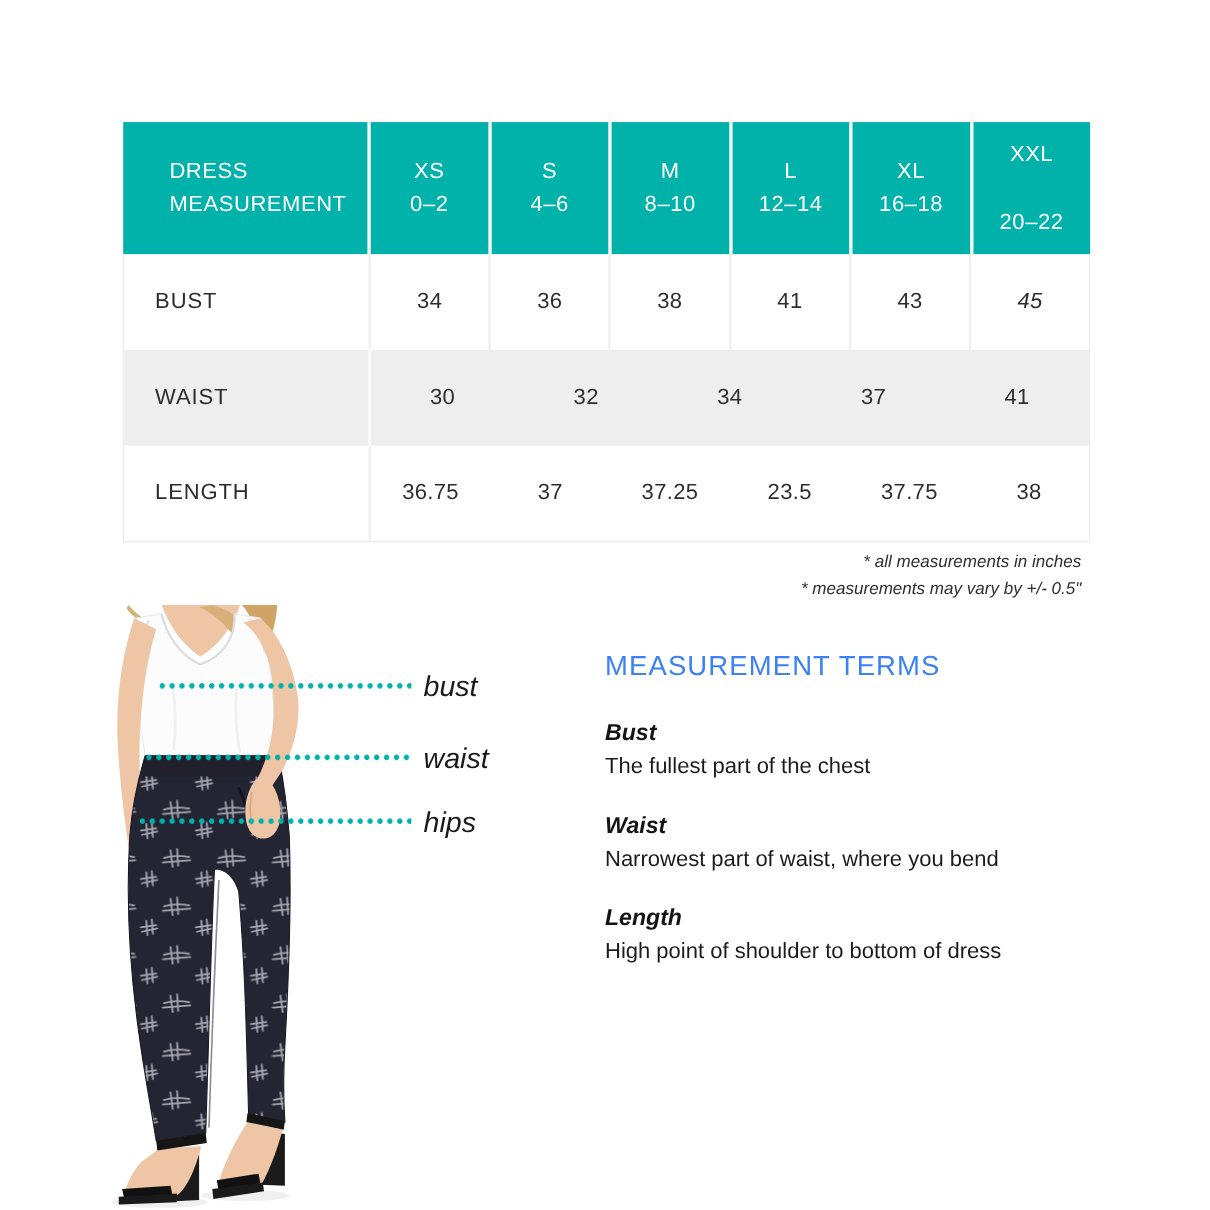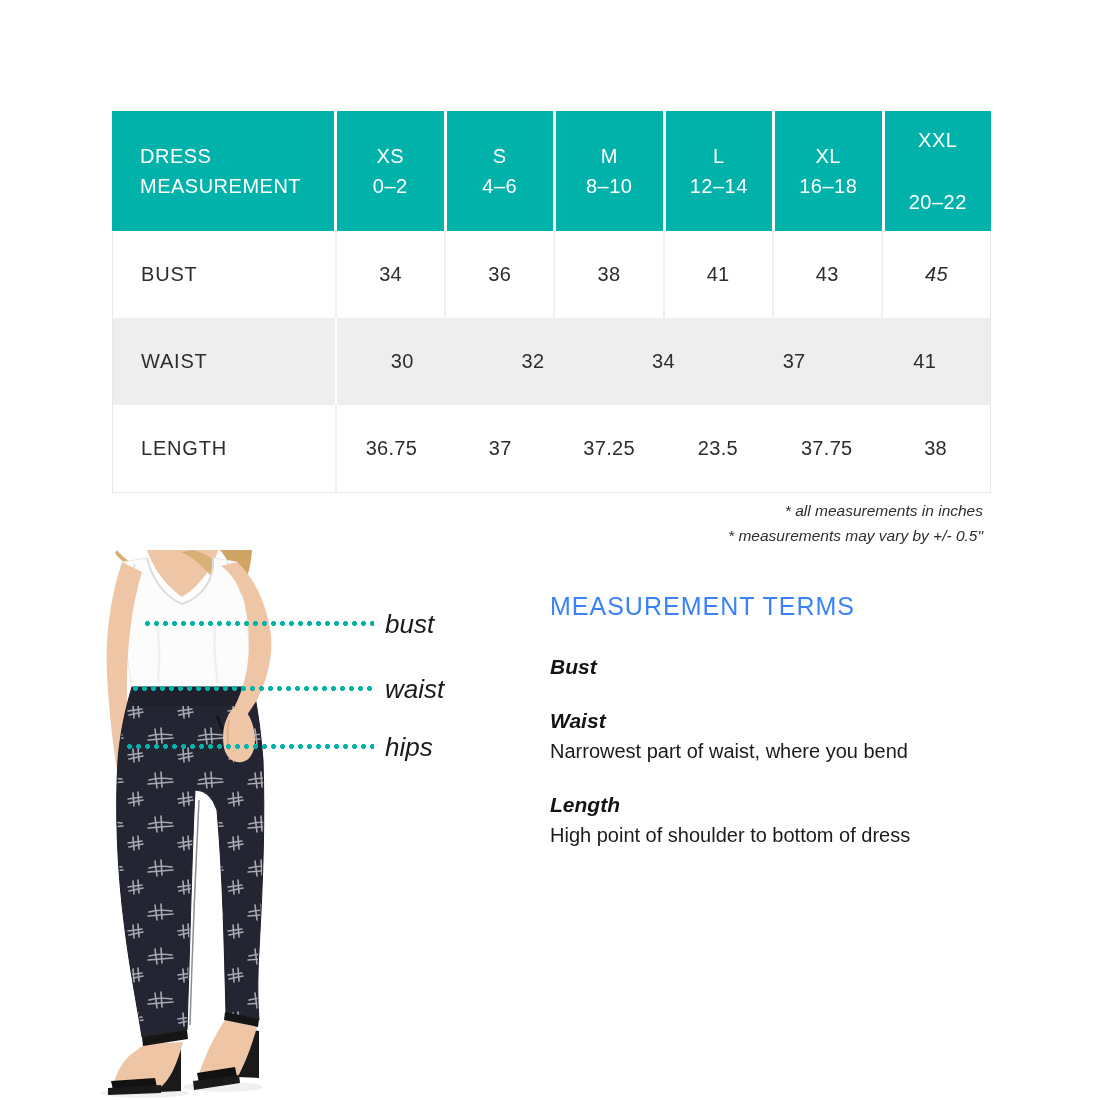--- a/index.html
+++ b/index.html
@@ -11,21 +11,21 @@
   
   .size-chart { position:absolute; left:112px; top:111px; width:879px; }
   .sc-header { display:flex; height:120px; background:#00b2aa; color:#ffffff; }
   .sc-header .hcell {
     display:flex; flex-direction:column; justify-content:center; align-items:center;
     border-right:3px solid #ffffff; font-size:20px; line-height:30px; letter-spacing:.5px;
     box-sizing:border-box; text-align:center;
   }
   .sc-header .hcell:last-child { border-right:none;gap:32px; }
   .sc-header .label-col {
-    width:225px; flex:none; align-items:flex-start; text-align:left; padding-left:28px;
+    width:225px; flex:none; align-items:flex-start; text-align:left; padding-left:42px;
   }
   .sc-header .size-col { flex:1; }
 
   .sc-body { border:1px solid #e9e9e9; border-top:none; box-sizing:border-box; }
   .sc-row { display:flex; height:87px; }
   .sc-row .cell {
     display:flex; align-items:center; justify-content:center;
     font-size:20px; color:#2d2d2d; letter-spacing:.3px; box-sizing:border-box; flex:1;
   }
   .sc-row .label-cell {
@@ -229,20 +229,21 @@
 
 <div class="mlabel" id="label-bust">bust</div>
 <div class="mlabel" id="label-waist">waist</div>
 <div class="mlabel" id="label-hips">hips</div>
 
 <div class="terms">
   <h2 class="terms-heading">MEASUREMENT TERMS</h2>
 
   <div class="term-item">
     <div class="term-name">Bust</div>
+    <div class="term-def">The fullest part of the chest</div>
   </div>
   <div class="term-item">
     <div class="term-name">Waist</div>
     <div class="term-def">Narrowest part of waist, where you bend</div>
   </div>
   <div class="term-item">
     <div class="term-name">Length</div>
     <div class="term-def">High point of shoulder to bottom of dress</div>
   </div>
 </div>

